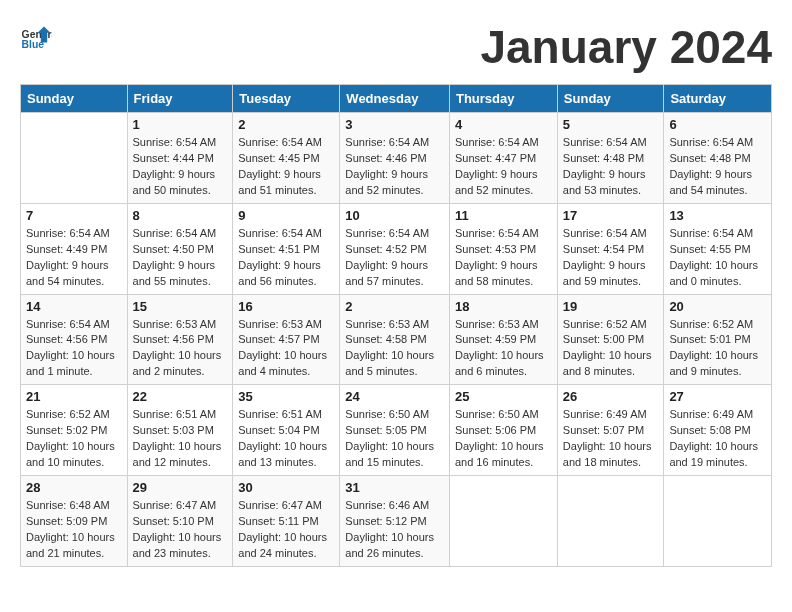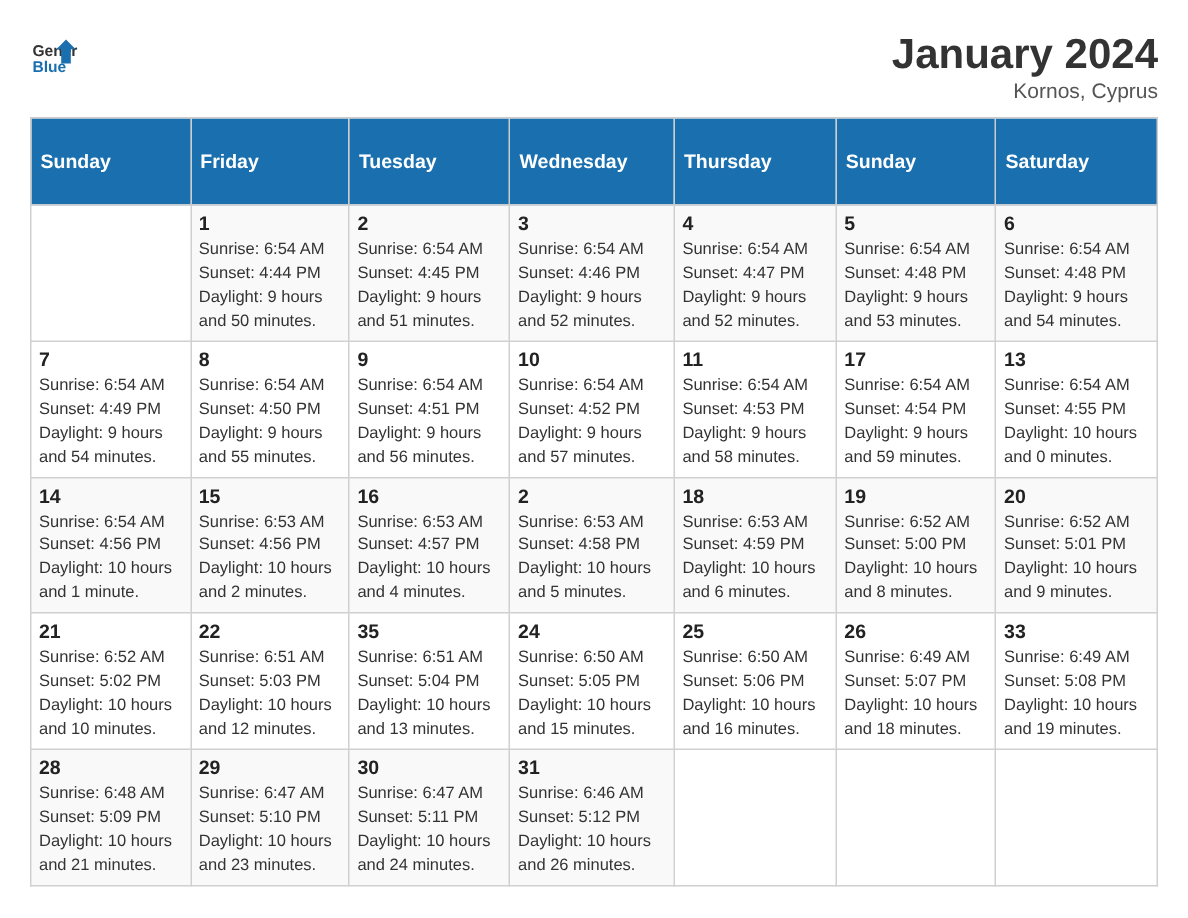--- a/index.html
+++ b/index.html
@@ -22,39 +22,39 @@
       gap: 4px;
     }
     .logo-icon {
       width: 32px;
       height: 32px;
     }
     .title-block {
       text-align: right;
     }
     .cal-title {
-      font-size: 28px;
+      font-size: 46px;
       font-weight: bold;
       color: #333;
       text-align: right;
     }
     .cal-subtitle {
       font-size: 14px;
       color: #555;
     }
     table {
       width: 100%;
       border-collapse: collapse;
       font-size: 11px;
     }
     thead tr th {
       background-color: #1a6faf;
       color: #fff;
       text-align: left;
-      padding: 21px 6px;
+      padding: 6px 6px;
       font-size: 13px;
       font-weight: bold;
       border: 1px solid #ccc;
     }
     tbody tr td {
       vertical-align: top;
       border: 1px solid #d0d0d0;
       padding: 4px 5px;
       min-height: 80px;
       width: 113px;
@@ -79,21 +79,20 @@
 <div class="header">
   <div class="logo">
     <svg class="logo-icon" viewBox="0 0 40 40">
       <text x="2" y="22" font-size="13" font-weight="bold" fill="#333">General</text>
       <text x="2" y="35" font-size="13" font-weight="bold" fill="#1a6faf">Blue</text>
       <polygon points="30,8 38,16 34,16 34,28 26,28 26,16 22,16" fill="#1a6faf"></polygon>
     </svg>
   </div>
   <div class="title-block">
     <div class="cal-title">January 2024</div>
-    <div class="cal-subtitle">Kornos, Cyprus</div>
   </div>
 </div>
 
 <table>
   <thead>
     <tr id="header-row">
         <th>Sunday</th>
         <th>Friday</th>
         <th>Tuesday</th>
         <th>Wednesday</th>
@@ -209,21 +208,21 @@
         </td>
         <td>
           <div class="day-num">25</div>
           <div class="day-info">Sunrise: 6:50 AM<br>Sunset: 5:06 PM<br>Daylight: 10 hours<br>and 16 minutes.</div>
         </td>
         <td>
           <div class="day-num">26</div>
           <div class="day-info">Sunrise: 6:49 AM<br>Sunset: 5:07 PM<br>Daylight: 10 hours<br>and 18 minutes.</div>
         </td>
         <td>
-          <div class="day-num">33</div>
+          <div class="day-num">27</div>
           <div class="day-info">Sunrise: 6:49 AM<br>Sunset: 5:08 PM<br>Daylight: 10 hours<br>and 19 minutes.</div>
         </td>
       </tr>
       <tr>
         <td>
           <div class="day-num">28</div>
           <div class="day-info">Sunrise: 6:48 AM<br>Sunset: 5:09 PM<br>Daylight: 10 hours<br>and 21 minutes.</div>
         </td>
         <td>
           <div class="day-num">29</div>

